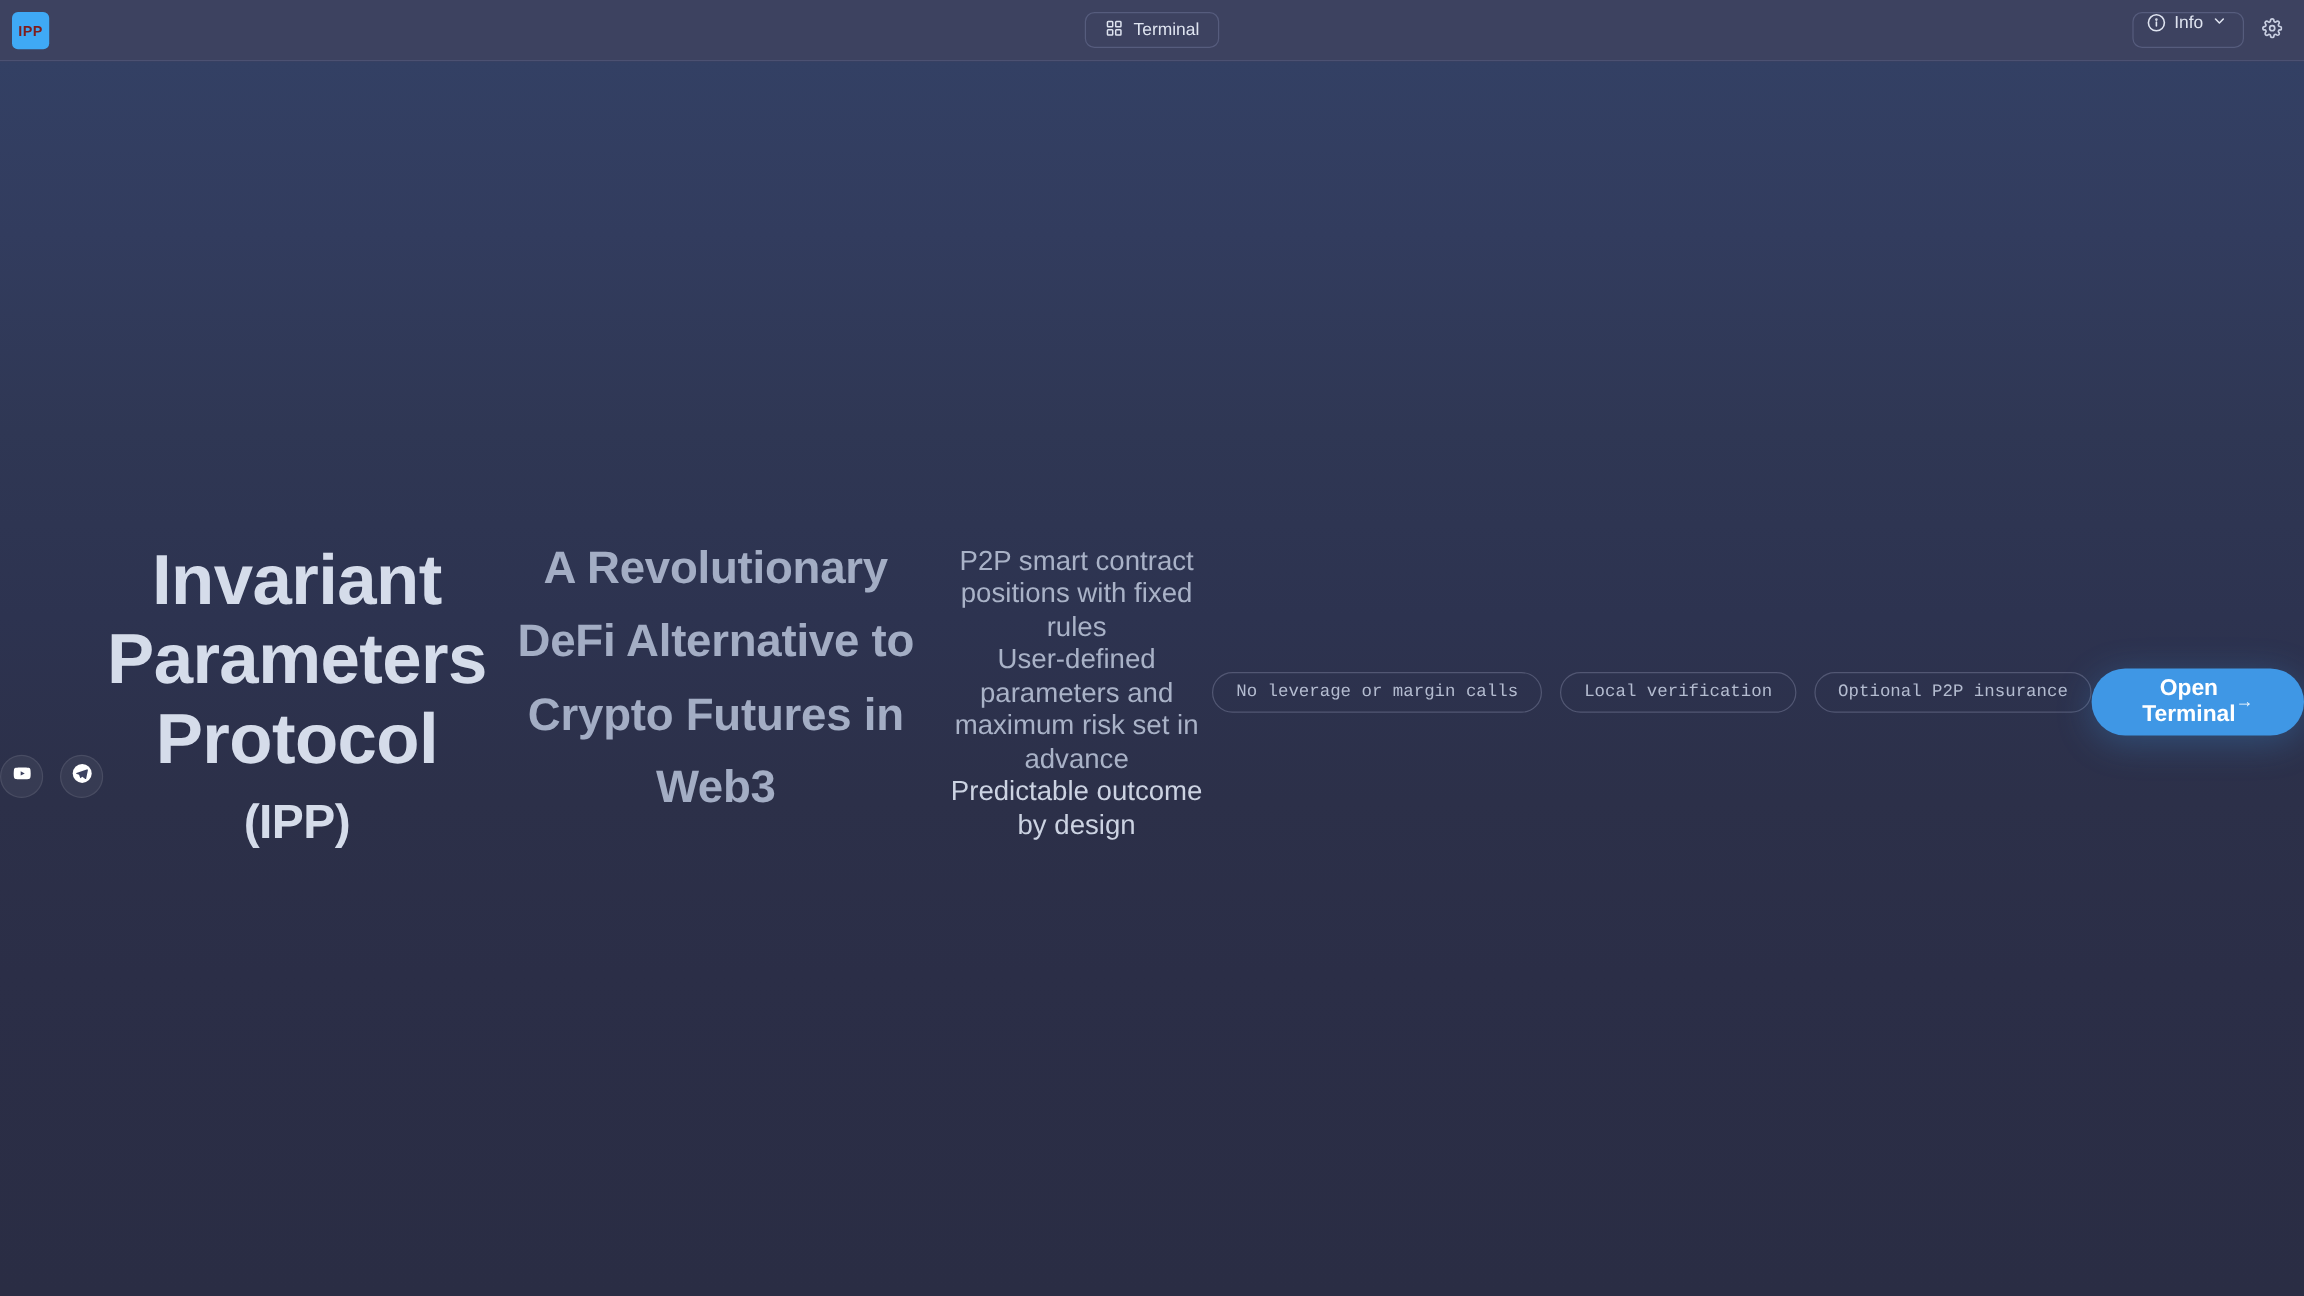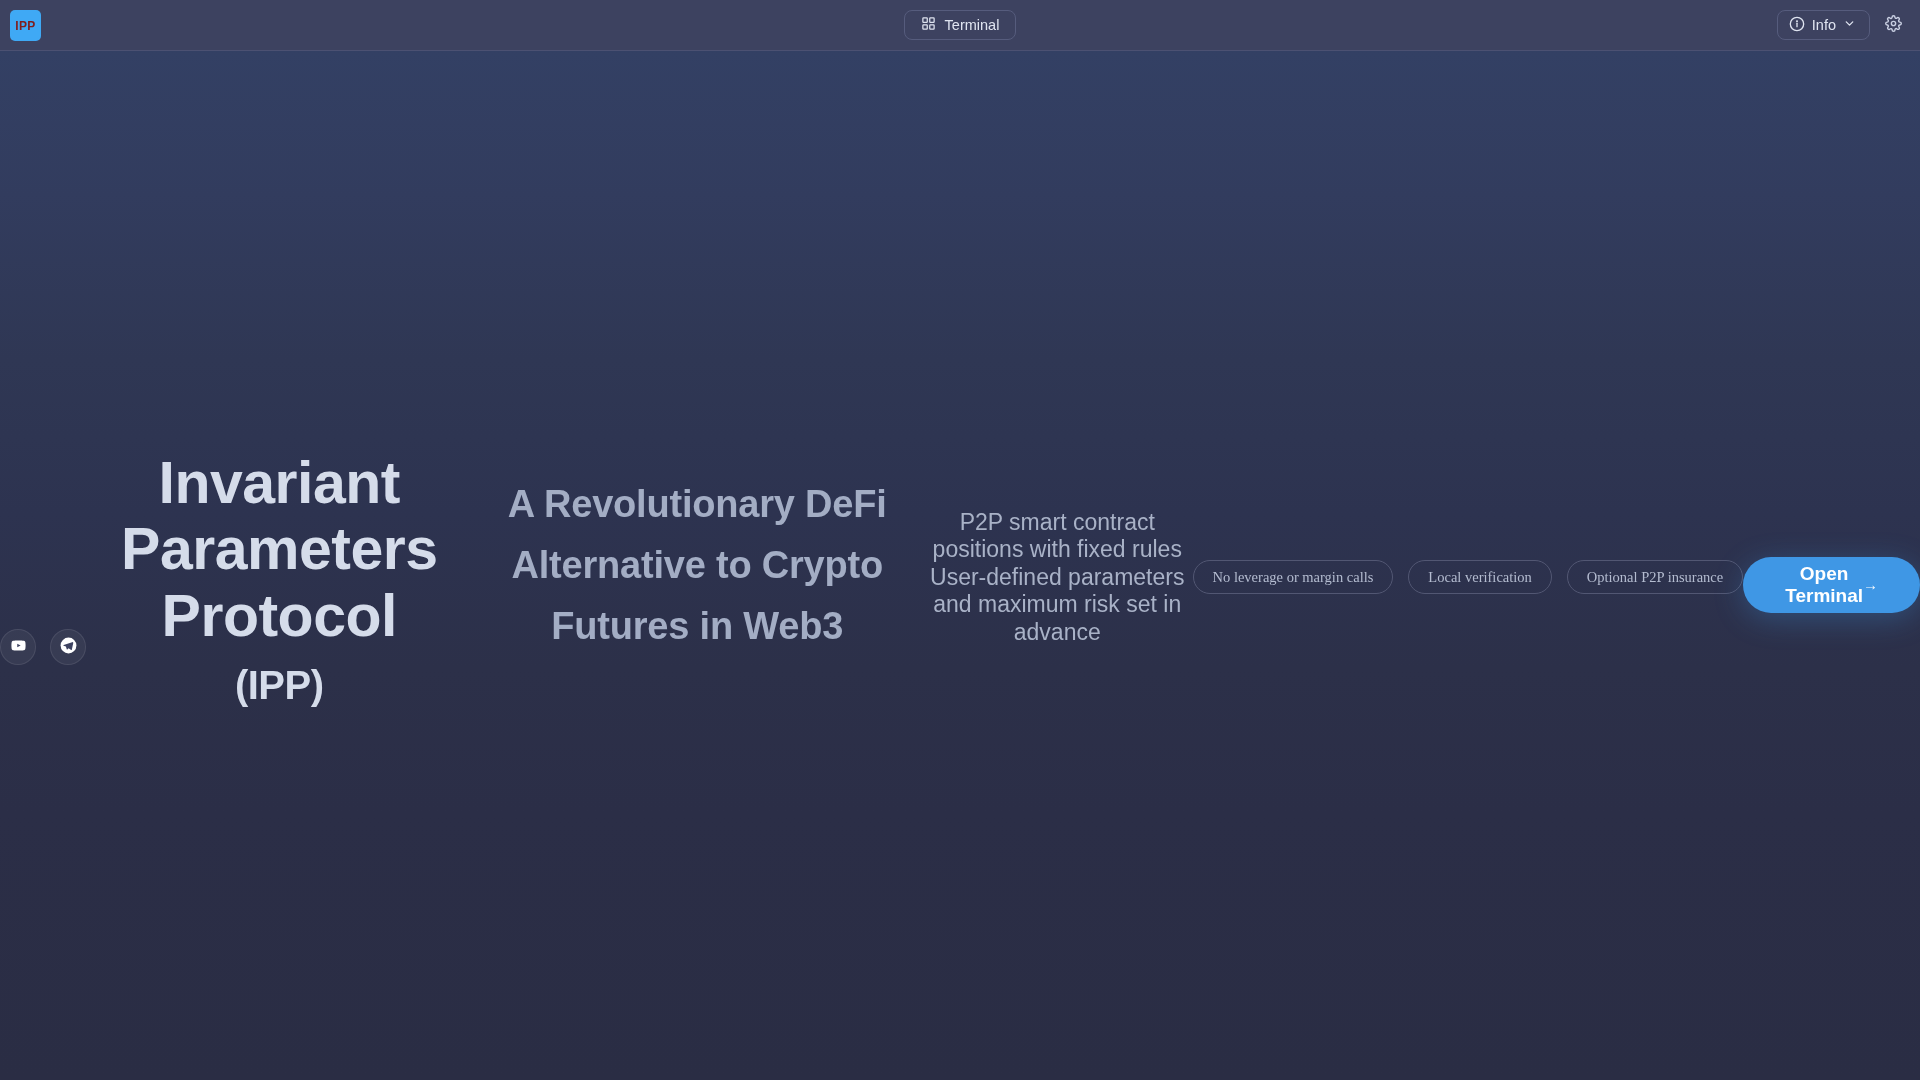--- a/index.html
+++ b/index.html
@@ -82,21 +82,20 @@
   .topbar-right {
     position: absolute;
     right: 12px;
     display: flex;
     align-items: center;
     gap: 8px;
   }
 
   .info-pill {
     display: inline-flex;
-    align-items: center;
     gap: 7px;
     height: 30px;
     padding: 0 13px 0 11px;
     border: 1px solid #565c7d;
     border-radius: 8px;
     background: transparent;
     color: #dfe4f0;
     font-size: 14.5px;
     cursor: pointer;
     font-family: "Liberation Sans", sans-serif;
@@ -203,21 +202,21 @@
     height: 33px;
     padding: 16px 19px;
     display: inline-flex;
     align-items: center;
     border: 1px solid #525773;
     border-radius: 18px;
     font-size: 14.5px;
     color: #b4bcd0;
     background: transparent;
     cursor: pointer;
-    font-family: Liberation Serif, serif;
+    font-family: Liberation Mono, monospace;
     white-space: nowrap;
   }
 
   .cta-wrap {
     margin-top: 38px;
   }
   .cta {
     display: inline-flex;
     align-items: center;
     height: 56px;
@@ -317,20 +316,21 @@
     <h1 class="hero-title">
       <span>Invariant Parameters Protocol</span>
       <span class="hero-title-abbr">(IPP)</span>
     </h1>
 
     <h2 class="hero-sub">A Revolutionary DeFi Alternative to Crypto Futures in Web3</h2>
 
     <div class="hero-lines">
       <div class="hero-line">P2P smart contract positions with fixed rules</div>
       <div class="hero-line">User-defined parameters and maximum risk set in advance</div>
+      <div class="hero-line emphasis">Predictable outcome by design</div>
     </div>
 
     <div class="chips">
       <span class="chip">No leverage or margin calls</span>
       <span class="chip">Local verification</span>
       <span class="chip">Optional P2P insurance</span>
     </div>
 
     <div class="cta-wrap">
       <button class="cta">

